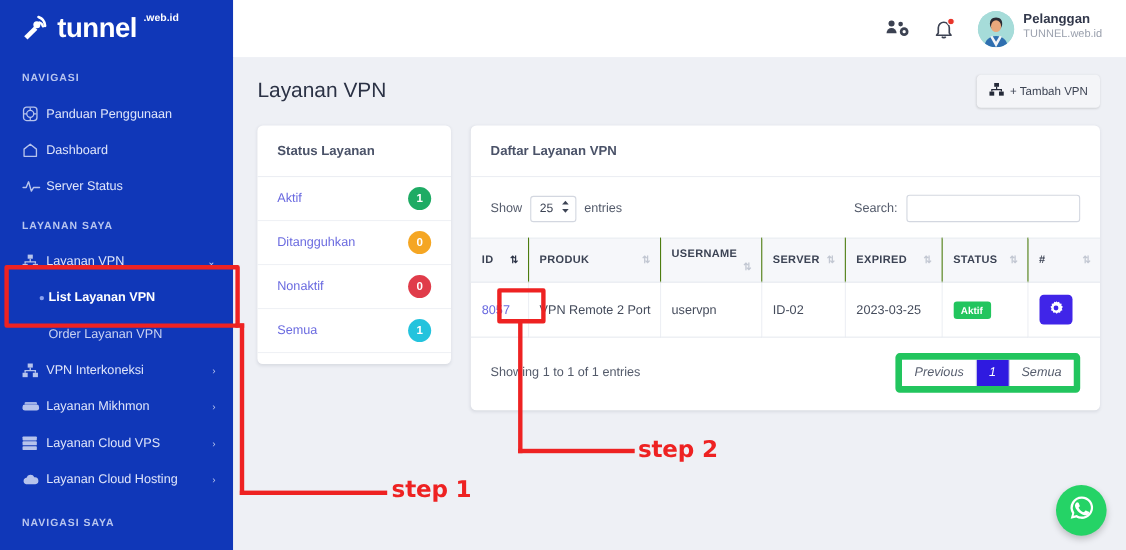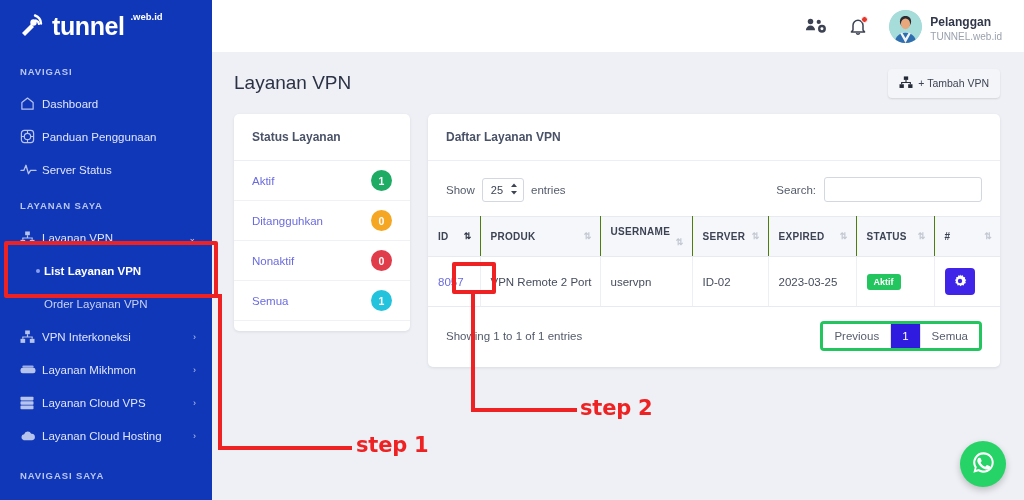--- a/index.html
+++ b/index.html
@@ -68,21 +68,21 @@
     display: flex; align-items: center;
     justify-content: flex-end;
     padding-right: 22px; gap: 22px;
   }
   .tb-icon { cursor: pointer; position: relative; display: flex; }
   .bell-dot {
     position: absolute; top: -1px; right: -1px;
     width: 7px; height: 7px; border-radius: 50%;
     background: #e8352a; border: 1px solid #fff;
   }
-  .user-box { display: flex; align-items: flex-end; gap: 8px; cursor: pointer; }
+  .user-box { display: flex; align-items: flex-start; gap: 8px; cursor: pointer; }
   .avatar {
     width: 33px; height: 33px; border-radius: 50%;
     background: #a8d8d8; overflow: hidden; position: relative;
     flex: none;
   }
   .user-name { font-size: 12px; color: #31374a; font-weight: bold; line-height: 1.25; }
   .user-sub { font-size: 10px; color: #9aa0ad; line-height: 1.3; }
 
   
   .content {
@@ -180,21 +180,21 @@
   .gear-btn {
     width: 30px; height: 27px; border-radius: 4px;
     background: #4025e8; display: flex; align-items: center;
     justify-content: center; cursor: pointer;
   }
   .table-foot {
     display: flex; align-items: center; justify-content: space-between;
     padding: 14px 18px 16px;
   }
   .showing { font-size: 11.5px; color: #535a6a; }
-  .pager { display: flex; border: 3px solid #22c55e; border-radius: 4px; overflow: hidden; }
+  .pager { display: flex; border: 6px solid #22c55e; border-radius: 4px; overflow: hidden; font-style: italic; }
   .pg {
     padding: 6px 11px; font-size: 11.5px; color: #565d6d;
     background: #fff; cursor: pointer;
     border-right: 1px solid #dfe2ea;
   }
   .pg:last-child { border-right: none; }
   .pg.active { background: #2f1ae0; color: #fff; }
 
   
   .anno { position: absolute; pointer-events: none; }
@@ -239,35 +239,35 @@
         <span>tunnel</span>
         <span class="logo-sup">.web.id</span>
       </span>
     </div>
 
     <div class="nav-section">NAVIGASI</div>
 
     <div class="nav-item">
       <span class="ni-icon">
         <svg width="15" height="15" viewBox="0 0 16 16">
-            <path d="M2 7 L8 2.2 L14 7 V14 H2 Z" fill="none" stroke="#b6c3ec" stroke-width="1.3" stroke-linejoin="round"></path>
-          </svg>
-      </span>
-      <span class="ni-label">Dashboard</span>
-    </div>
-
-    <div class="nav-item">
-      <span class="ni-icon">
-        <svg width="15" height="15" viewBox="0 0 16 16">
             <rect x="1.5" y="1.5" width="13" height="13" rx="3" fill="none" stroke="#b6c3ec" stroke-width="1.3"></rect>
             <circle cx="8" cy="8" r="3.4" fill="none" stroke="#b6c3ec" stroke-width="1.3"></circle>
             <path d="M8 4.6 V2 M8 11.4 V14 M4.6 8 H2 M11.4 8 H14" stroke="#b6c3ec" stroke-width="1.2"></path>
           </svg>
       </span>
       <span class="ni-label">Panduan Penggunaan</span>
+    </div>
+
+    <div class="nav-item">
+      <span class="ni-icon">
+        <svg width="15" height="15" viewBox="0 0 16 16">
+            <path d="M2 7 L8 2.2 L14 7 V14 H2 Z" fill="none" stroke="#b6c3ec" stroke-width="1.3" stroke-linejoin="round"></path>
+          </svg>
+      </span>
+      <span class="ni-label">Dashboard</span>
     </div>
 
     <div class="nav-item">
       <span class="ni-icon">
         <svg width="17" height="15" viewBox="0 0 18 16">
             <path d="M1 9 H4 L6.3 3.5 L9 12.5 L11.2 9 H17" fill="none" stroke="#b6c3ec" stroke-width="1.4" stroke-linejoin="round" stroke-linecap="round"></path>
           </svg>
       </span>
       <span class="ni-label">Server Status</span>
     </div>

